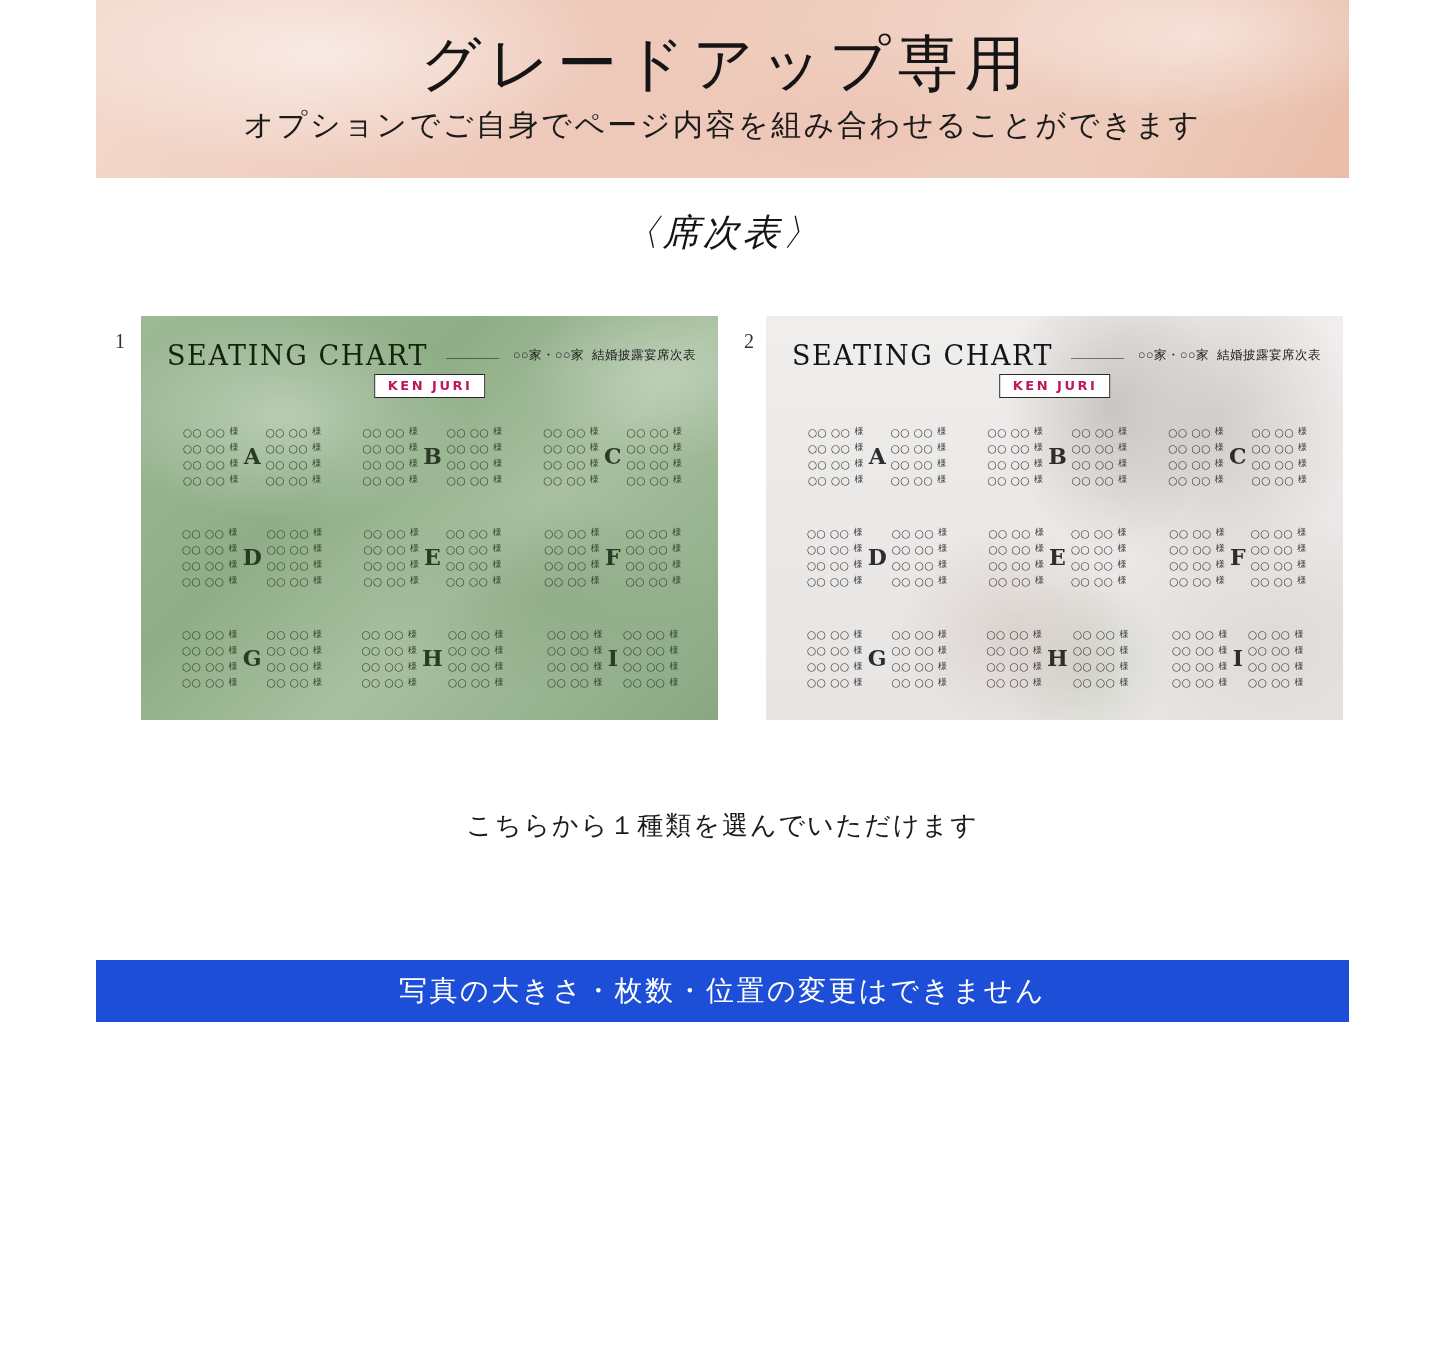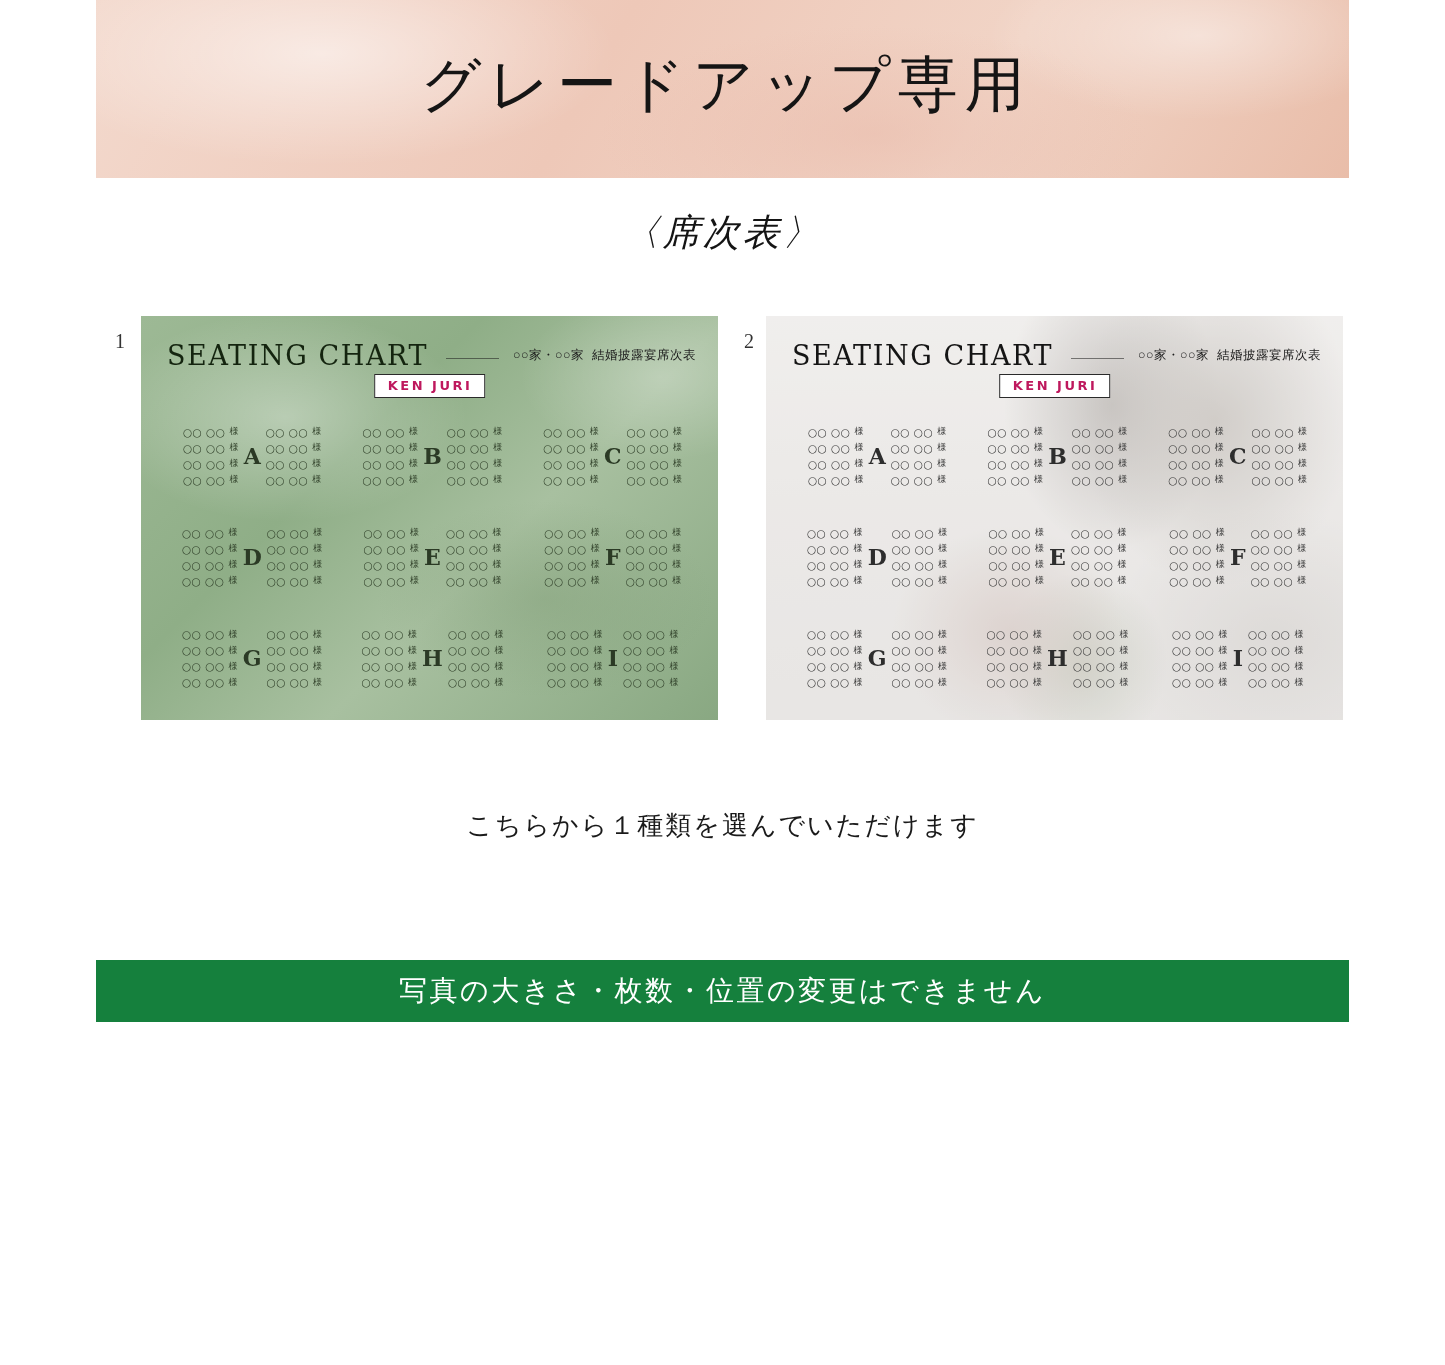--- a/index.html
+++ b/index.html
@@ -233,37 +233,38 @@
     font-family: Liberation Sans, sans-serif;
   }
 
   
   .footer-banner {
     position: absolute;
     left: 96px;
     top: 960px;
     width: 1253px;
     height: 62px;
-    background: #15803d;
+    background: #1d4ed8;
     display: flex;
     align-items: center;
     justify-content: center;
   }
   .footer-text {
     color: #ffffff;
     font-size: 28px;
     letter-spacing: 2.5px;
     font-family: "DejaVu Serif", serif;
   }
 </style>
 </head>
 <body>
 
 <div class="header-banner">
   <div class="header-title">グレードアップ専用</div>
+  <div class="header-sub">オプションでご自身でページ内容を組み合わせることができます</div>
 </div>
 
 <div class="section-title">〈席次表〉</div>
 
 <div class="card-index" style="left:115px; top:330px;">1</div>
 
 <div class="card-index" style="left:744px; top:330px;">2</div>
 
 <div class="card card-1">
   <div class="card-inner">

